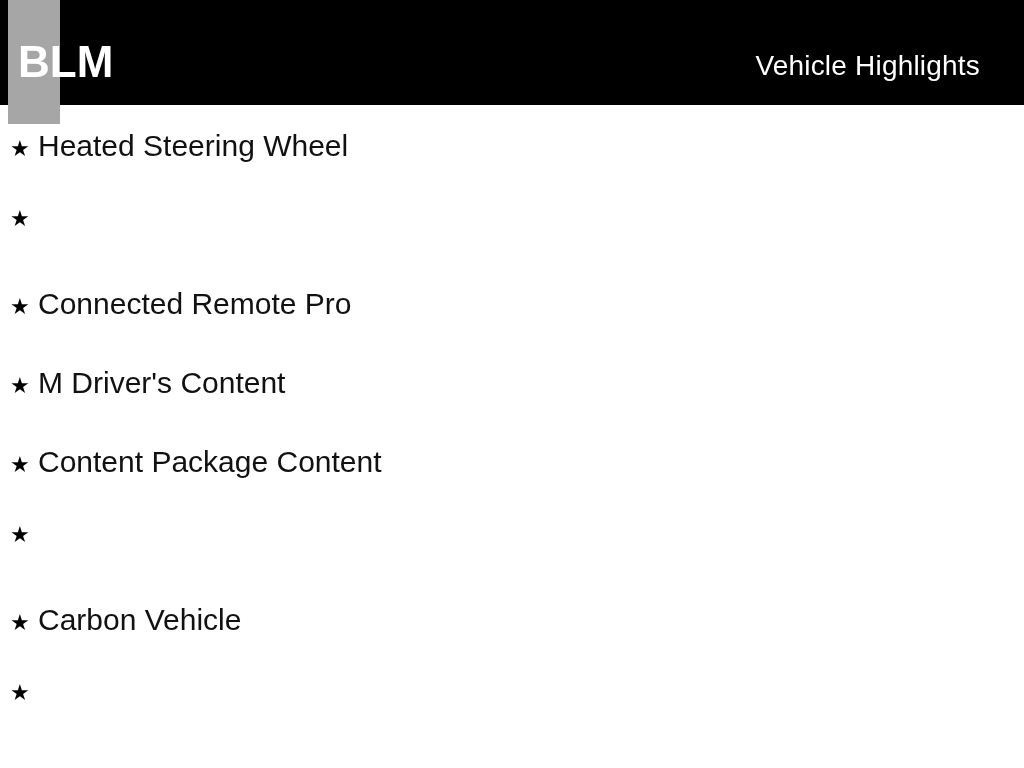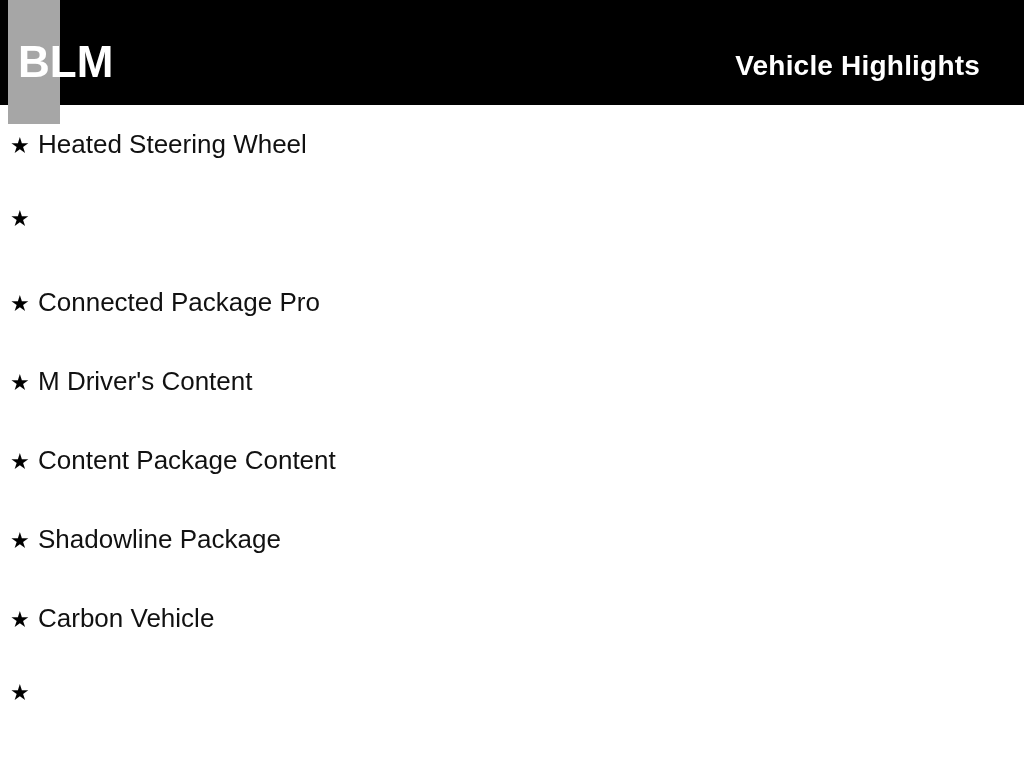--- a/index.html
+++ b/index.html
@@ -60,21 +60,20 @@
 
   .header-title {
     position: absolute;
     right: 44px;
     top: 50px;
     color: #ffffff;
     font-size: 28px;
     font-family: "Liberation Sans", sans-serif;
     letter-spacing: 0.2px;
     white-space: nowrap;
-    font-weight: bold;
   }
 
   
   .highlights {
     padding-top: 24px;
     padding-left: 10px;
   }
   .highlight-row {
     display: flex;
     align-items: baseline;
@@ -82,21 +81,21 @@
   }
   .bullet-star {
     width: 28px;
     font-size: 22px;
     line-height: 1;
     color: #000000;
     text-align: left;
     flex: 0 0 auto;
   }
   .highlight-label {
-    font-size: 26px;
+    font-size: 30px;
     color: #111111;
     font-family: "Liberation Sans", sans-serif;
     white-space: nowrap;
   }
 </style>
 </head>
 <body>
 
 <div class="page">
 
@@ -114,36 +113,35 @@
       <span class="bullet-star">★</span>
       <span class="highlight-label">Heated Steering Wheel</span>
     </div>
 
     <div class="highlight-row">
       <span class="bullet-star">★</span>
     </div>
 
     <div class="highlight-row">
       <span class="bullet-star">★</span>
-      <span class="highlight-label">Connected Package Pro</span>
+      <span class="highlight-label">Connected Remote Pro</span>
     </div>
 
     <div class="highlight-row">
       <span class="bullet-star">★</span>
       <span class="highlight-label">M Driver's Content</span>
     </div>
 
     <div class="highlight-row">
       <span class="bullet-star">★</span>
       <span class="highlight-label">Content Package Content</span>
     </div>
 
     <div class="highlight-row">
       <span class="bullet-star">★</span>
-      <span class="highlight-label">Shadowline Package</span>
     </div>
 
     <div class="highlight-row">
       <span class="bullet-star">★</span>
       <span class="highlight-label">Carbon Vehicle</span>
     </div>
 
     <div class="highlight-row">
       <span class="bullet-star">★</span>
     </div>

